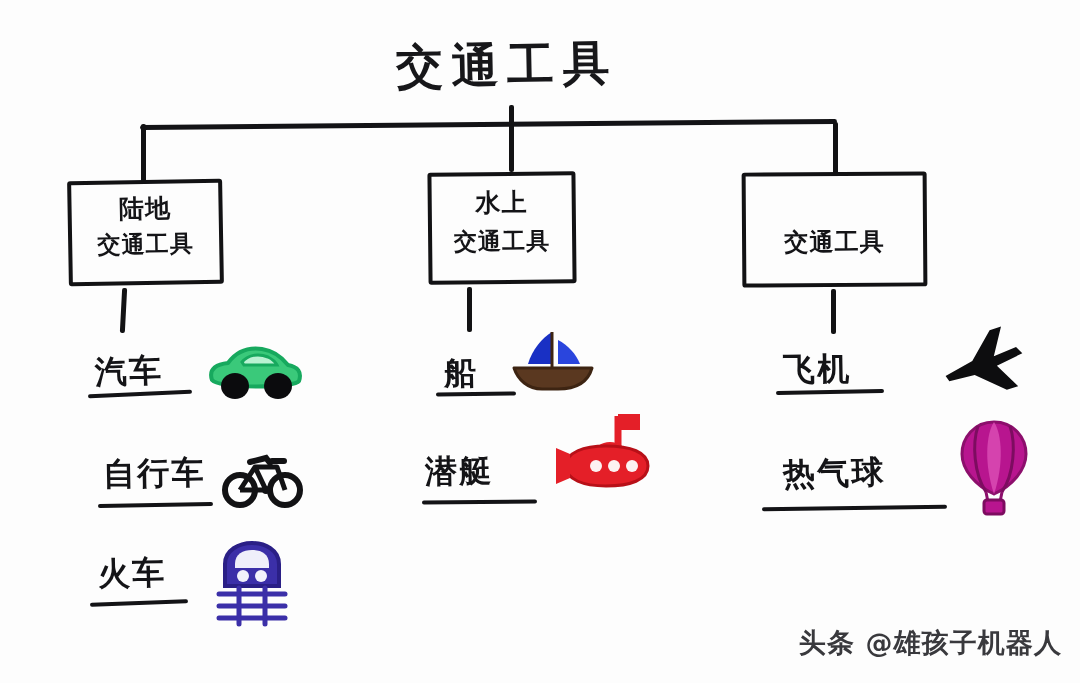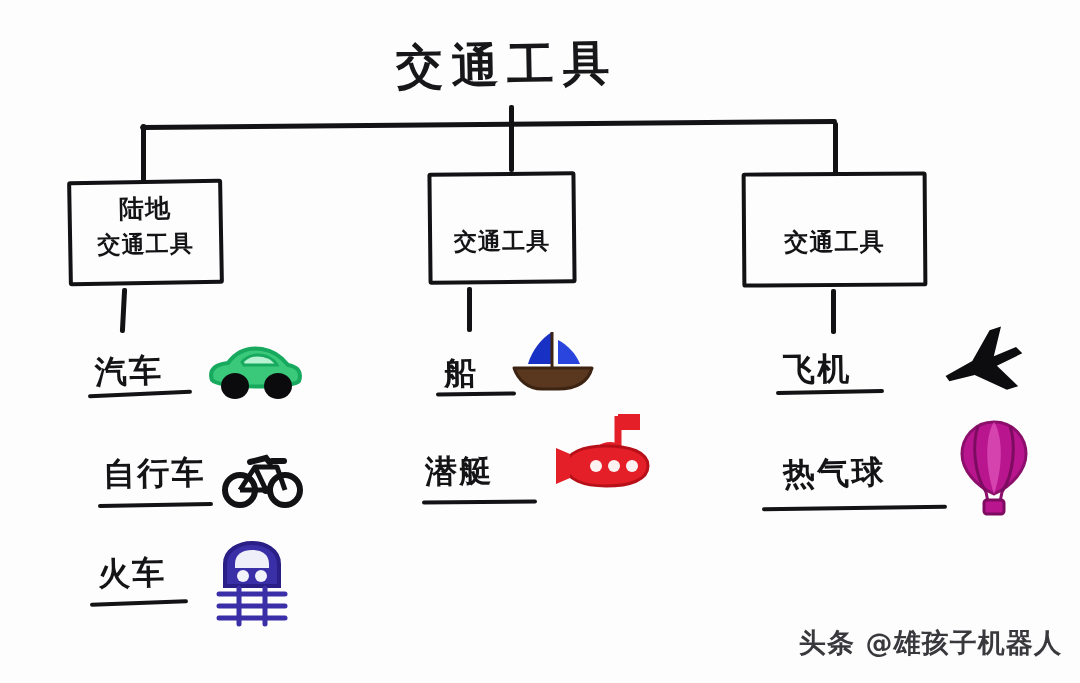--- a/index.html
+++ b/index.html
@@ -104,20 +104,23 @@
   <div class="cat-box" style="left:68px; top:180px; width:155px; height:105px; transform:rotate(-1deg);">
     <div class="cat-label" style="top:10px;">
       <span>陆地</span>
     </div>
     <div class="cat-label" style="top:47px; font-size:23px;">
       <span>交通工具</span>
     </div>
   </div>
 
   <div class="cat-box" style="left:428px; top:172px; width:148px; height:112px; transform:rotate(-0.6deg);">
+    <div class="cat-label" style="top:12px;">
+      <span>水上</span>
+    </div>
     <div class="cat-label" style="top:52px; font-size:23px;">
       <span>交通工具</span>
     </div>
   </div>
 
   <div class="cat-box" style="left:742px; top:172px; width:185px; height:115px; transform:rotate(-0.4deg);">
     <div class="cat-label" style="top:52px; font-size:24px;">
       <span>交通工具</span>
     </div>
   </div>

